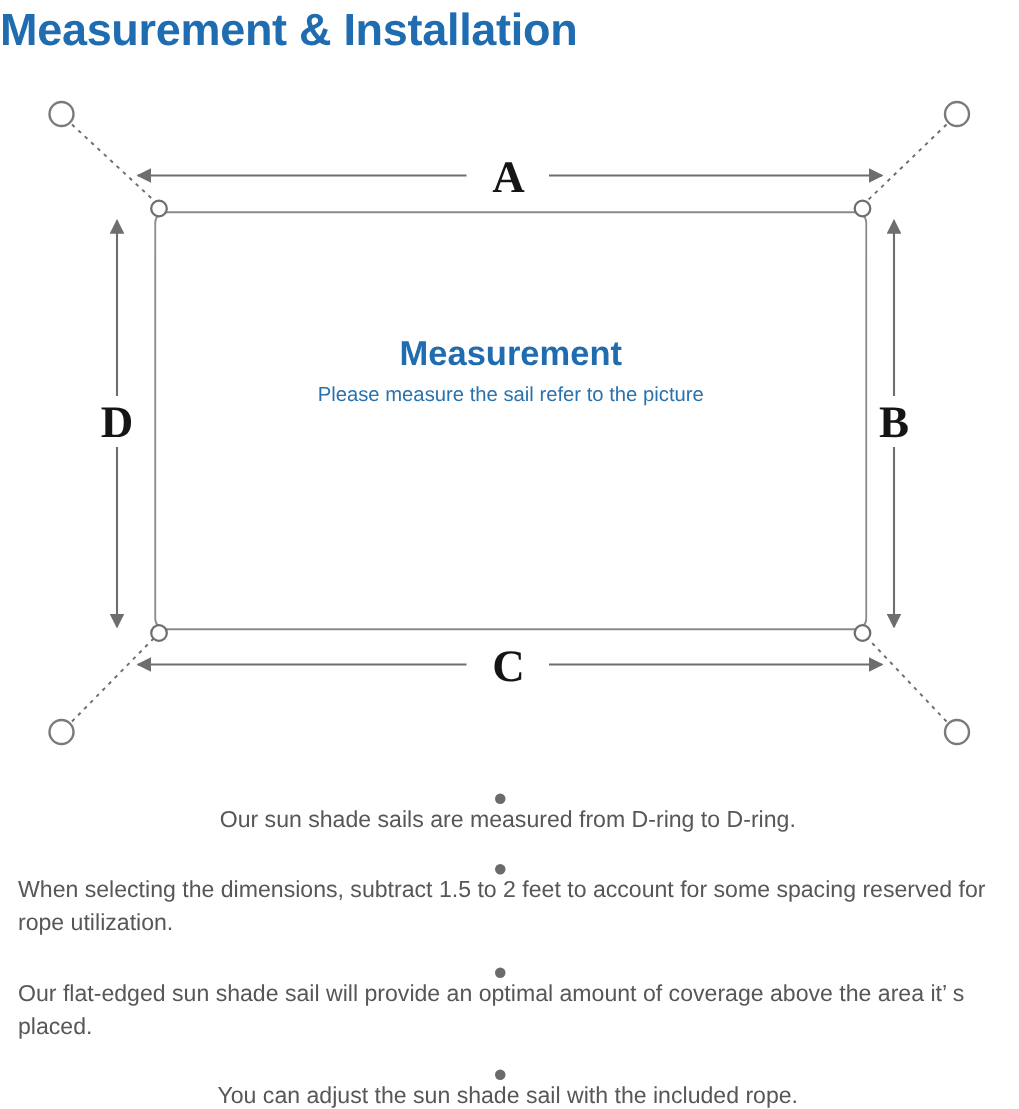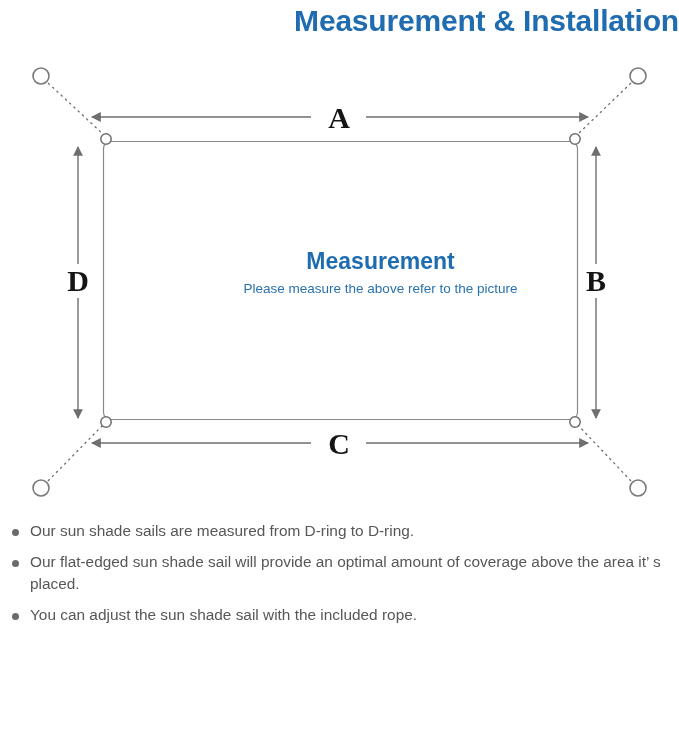--- a/index.html
+++ b/index.html
@@ -3,50 +3,51 @@
 <meta charset="utf-8">
 <style>
   html,body{margin:0;padding:0;}
   body{
     width:679px;height:739px;background:#ffffff;
     font-family:"Liberation Sans",sans-serif;
     overflow:hidden;position:relative;
   }
   #page-title{
     position:absolute;left:0;top:4px;width:679px;
-    text-align:right;
+    text-align:left;
     font-size:30px;font-weight:bold;
     color:#1f6cb0;
     letter-spacing:-0.2px;
   }
   #diagram{position:absolute;left:0;top:50px;width:679px;height:460px;}
   #diagram svg{display:block;}
   .dim-letter{
     font-family:"Liberation Serif",serif;
     font-weight:bold;
     fill:#151515;
   }
   #center-label{
-    position:absolute;left:103px;top:248px;width:475px;
-    text-align:center;pointer-events:none;padding-left:40px;
+    position:absolute;left:103px;top:222px;width:475px;
+    text-align:center;pointer-events:none;
   }
   #center-title{
     font-size:23px;font-weight:bold;color:#1f6cb0;
     line-height:1.15;
   }
   #center-sub{
     font-size:13.5px;color:#2a72ad;margin-top:7px;
   }
   #bullet-list{
     position:absolute;left:0;top:520px;width:679px;
   }
   .bullet-row{
-    display:flex;align-items:flex-start;
+    display:flex;align-items:center;
     padding:0 14px 0 12px;
     margin-bottom:9px;
+    flex-direction:column;
   }
   .bullet-dot{
     flex:0 0 auto;
     width:7px;height:7px;border-radius:50%;
     background:#6b6b6b;
     margin-top:9px;margin-right:11px;
   }
   .bullet-text{
     flex:1 1 auto;
     font-size:15.4px;
@@ -111,27 +112,31 @@
     <g stroke="#6e6e6e" stroke-width="1.4" fill="none">
       <line x1="596" y1="214" x2="596" y2="97" marker-end="url(#arrHead)"></line>
       <line x1="596" y1="248" x2="596" y2="368" marker-end="url(#arrHead)"></line>
     </g>
     <text class="dim-letter" x="596" y="241" font-size="30" text-anchor="middle">B</text>
   </svg>
 </div>
 
 <div id="center-label">
   <div id="center-title">Measurement</div>
-  <div id="center-sub">Please measure the above refer to the picture</div>
+  <div id="center-sub">Please measure the sail refer to the picture</div>
 </div>
 
 <div id="bullet-list">
   <div class="bullet-row">
     <span class="bullet-dot"></span>
     <span class="bullet-text">Our sun shade sails are measured from D-ring to D-ring.</span>
+  </div>
+  <div class="bullet-row">
+    <span class="bullet-dot"></span>
+    <span class="bullet-text">When selecting the dimensions, subtract 1.5 to 2 feet to account for some spacing reserved for rope utilization.</span>
   </div>
   <div class="bullet-row">
     <span class="bullet-dot"></span>
     <span class="bullet-text">Our flat-edged sun shade sail will provide an optimal amount of coverage above the area it’ s placed.</span>
   </div>
   <div class="bullet-row">
     <span class="bullet-dot"></span>
     <span class="bullet-text">You can adjust the sun shade sail with the included rope.</span>
   </div>
 </div>

